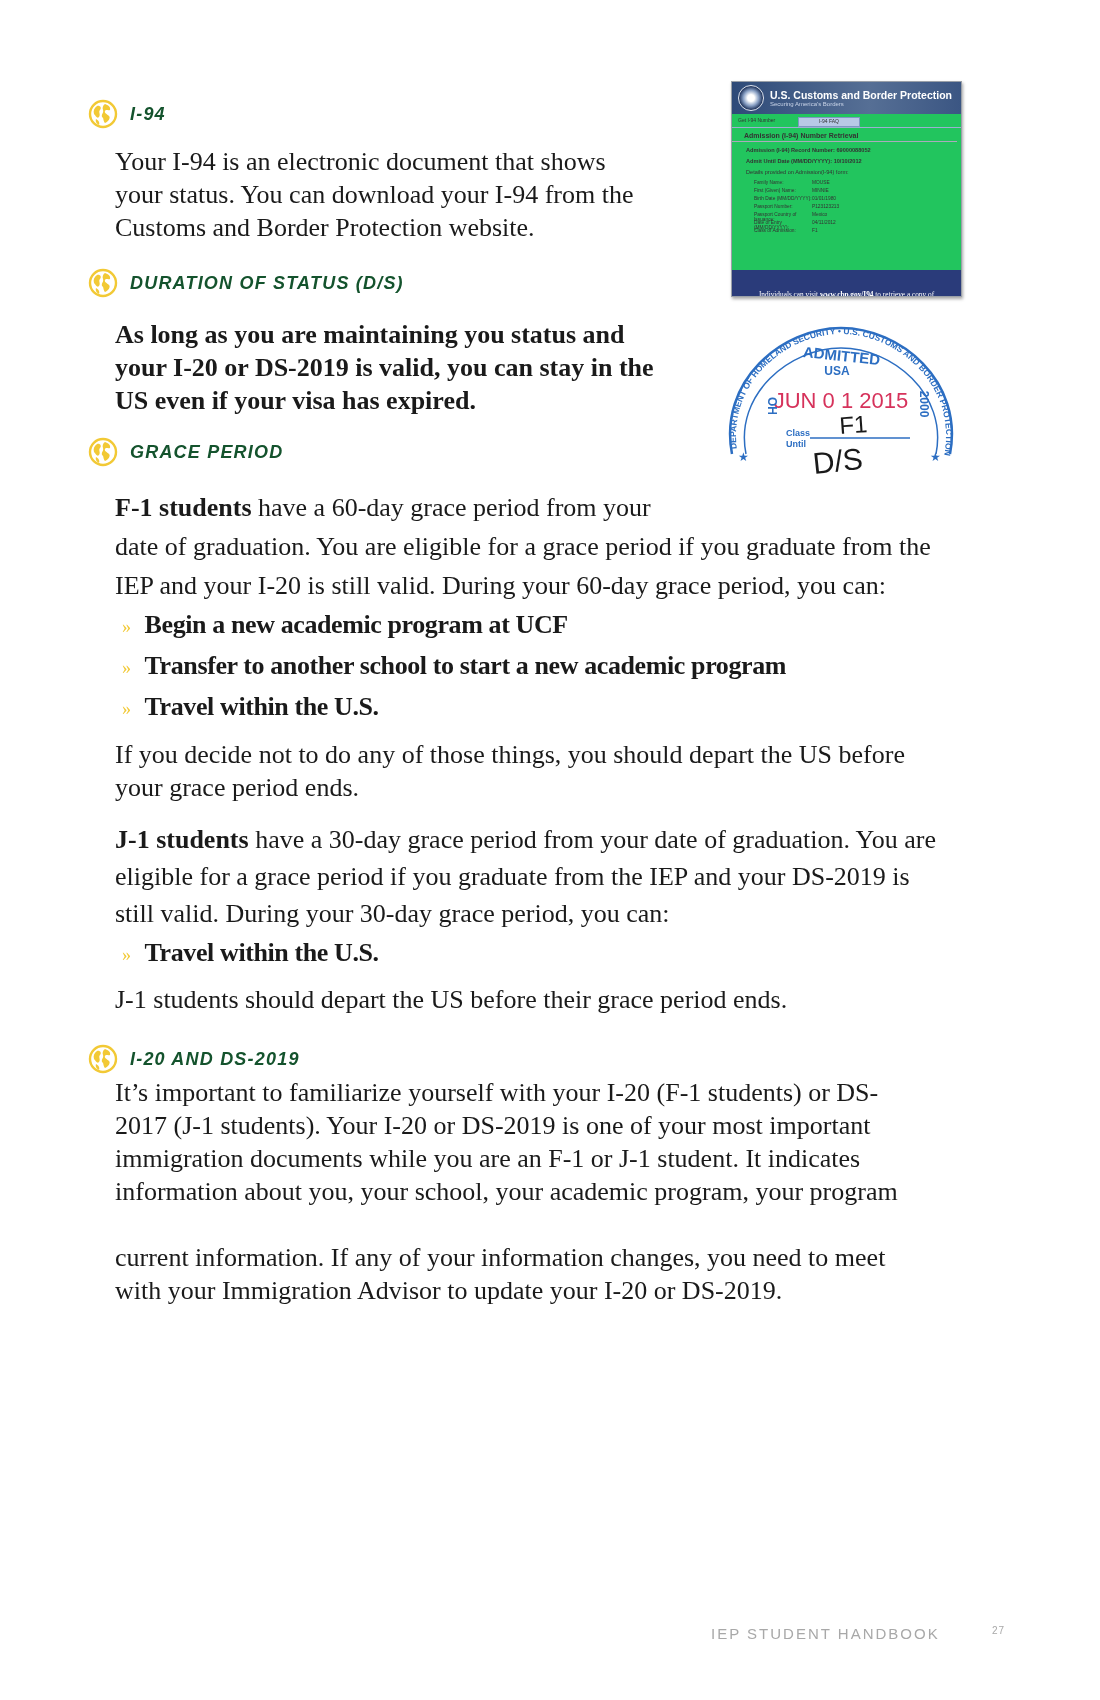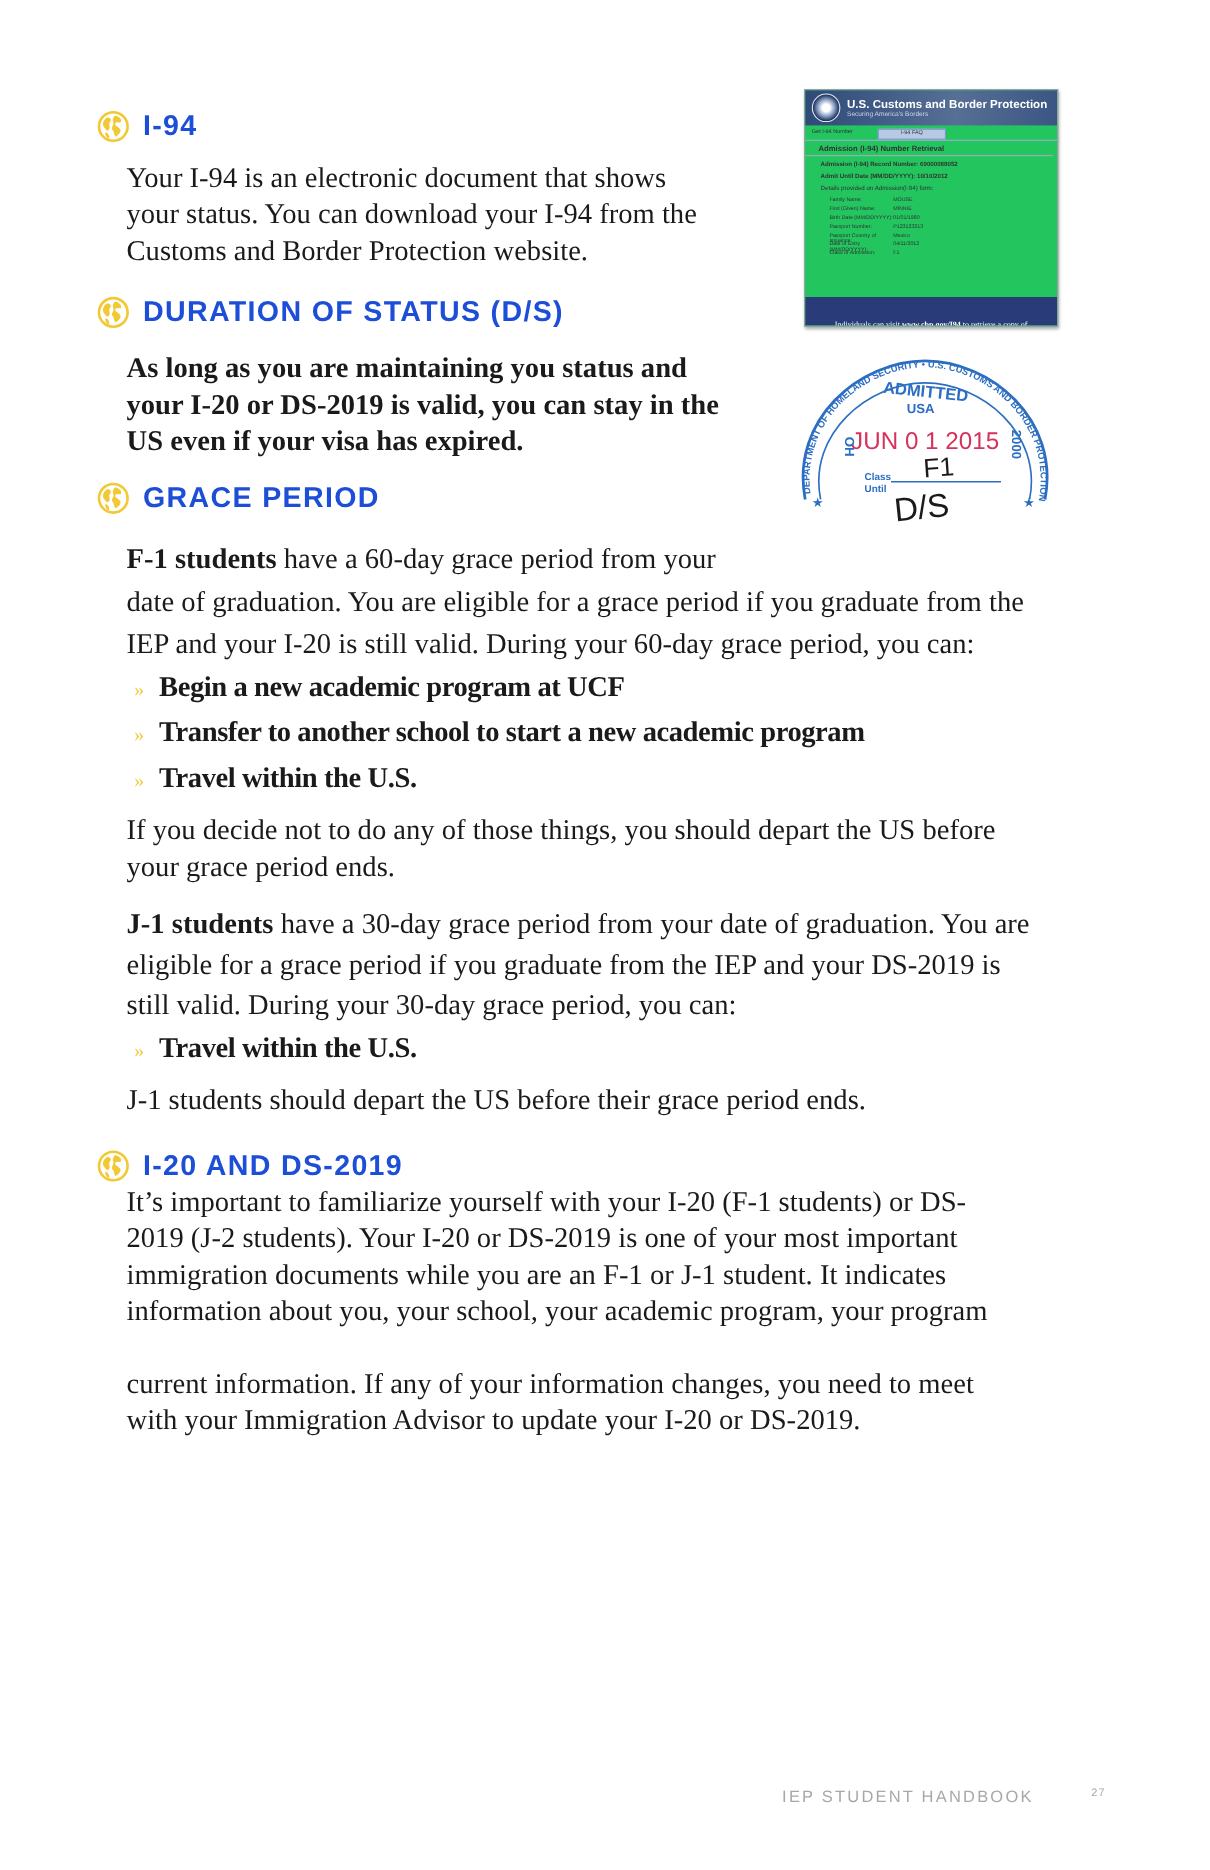--- a/index.html
+++ b/index.html
@@ -1,20 +1,20 @@
 <!DOCTYPE html>
 <html><head>
 <meta charset="utf-8">
 <style>
   html, body { margin: 0; padding: 0; background: #ffffff; }
   body { width: 1100px; height: 1700px; position: relative; overflow: hidden; color: #1a1a1a; }
 
   .heading { position: absolute; left: 88px; display: flex; align-items: center; }
   .heading .icon { width: 30px; height: 30px; margin-right: 12px; }
-  .heading .title { font-family: "Liberation Sans", "DejaVu Sans", sans-serif; font-weight: bold; font-size: 26px; letter-spacing: 1.2px; color: #1d4ed8; }
+  .heading .title { font-family: "Liberation Sans", "DejaVu Sans", sans-serif; font-weight: bold; font-size: 18px; letter-spacing: 1.2px; color: #14532d; font-style: italic; }
 
   .para { position: absolute; left: 115px; font-family: "Liberation Serif", "DejaVu Serif", serif; font-size: 26px; color: #1a1a1a; margin: 0; }
   .para b { font-weight: bold; }
 
   .bullet { position: absolute; left: 122px; font-family: "Liberation Serif", "DejaVu Serif", serif; font-size: 26px; font-weight: bold; color: #1a1a1a; letter-spacing: -0.4px; display: flex; align-items: baseline; }
   .bullet .chev { color: #f2c935; font-size: 18px; margin-right: 14px; font-weight: normal; }
 
   
   .cbp { position: absolute; left: 731px; top: 81px; width: 229px; height: 214px; border: 1px solid #9aa0a8; background: #22c55e; box-shadow: 1px 2px 3px rgba(0,0,0,0.35); overflow: hidden; font-family: "Liberation Sans", "DejaVu Sans", sans-serif; }
   .cbp .banner { height: 32px; background: linear-gradient(90deg, #2e4a78, #566f95 60%, #3b5683); display: flex; align-items: center; color: #fff; }
@@ -119,21 +119,21 @@
 </p>
 
 <div class="heading" style="top:1044px;">
   <svg class="icon">
       <use href="#globe"></use>
     </svg>
   <span class="title">I-20 AND DS-2019</span>
 </div>
 <p class="para" style="top:1076px; line-height:33px;">
   <span>It’s important to familiarize yourself with your I-20 (F-1 students) or DS-</span><br>
-  <span>2019 (J-2 students).  Your I-20 or DS-2019 is one of your most important</span><br>
+  <span>2017 (J-1 students).  Your I-20 or DS-2019 is one of your most important</span><br>
   <span>immigration documents while you are an F-1 or J-1 student. It indicates</span><br>
   <span>information about you, your school, your academic program, your program</span><br>
   <br>
   <span>current information. If any of your information changes, you need to meet</span><br>
   <span>with your Immigration Advisor to update your I-20 or DS-2019.</span>
 </p>
 
 <div class="cbp">
   <div class="banner">
     <div class="seal"></div>

